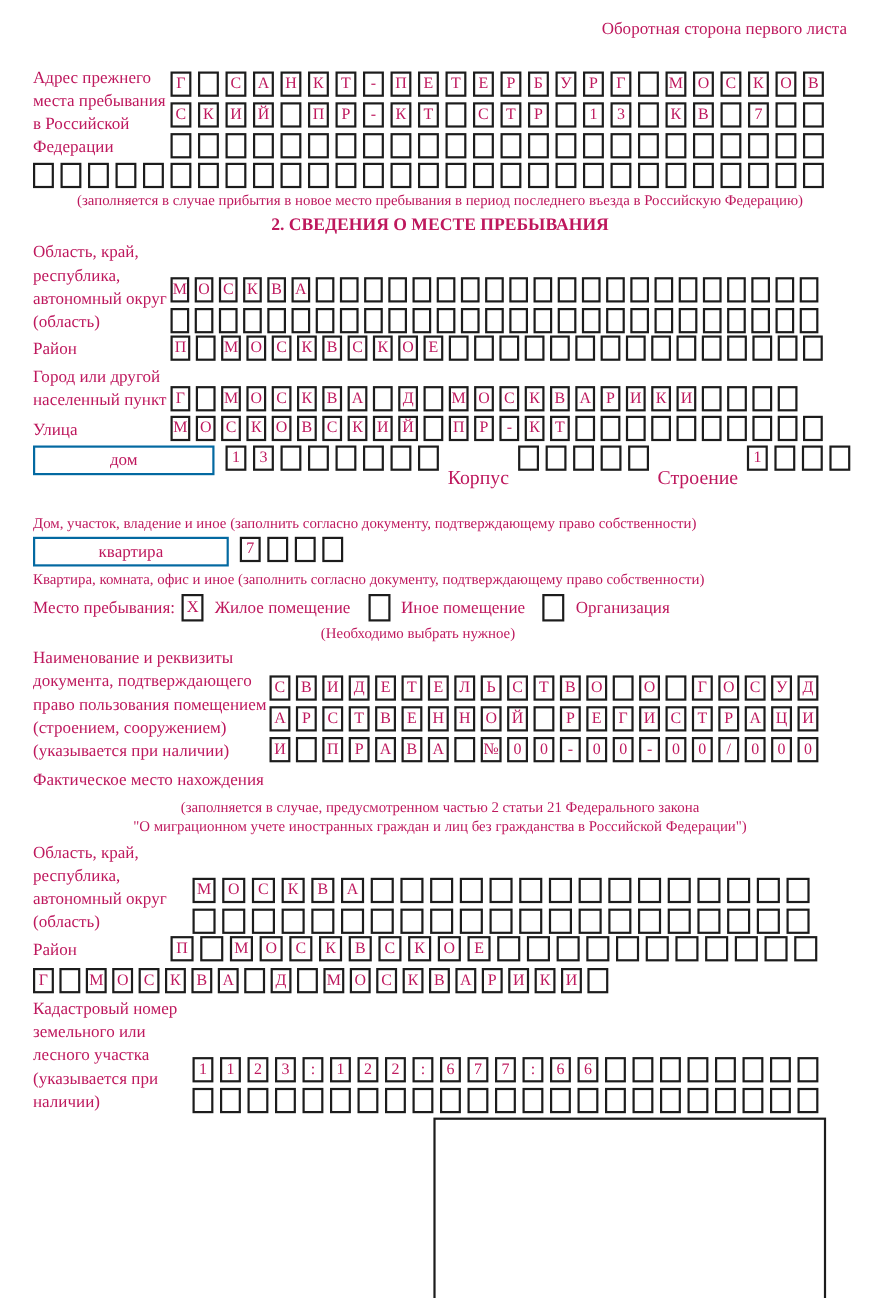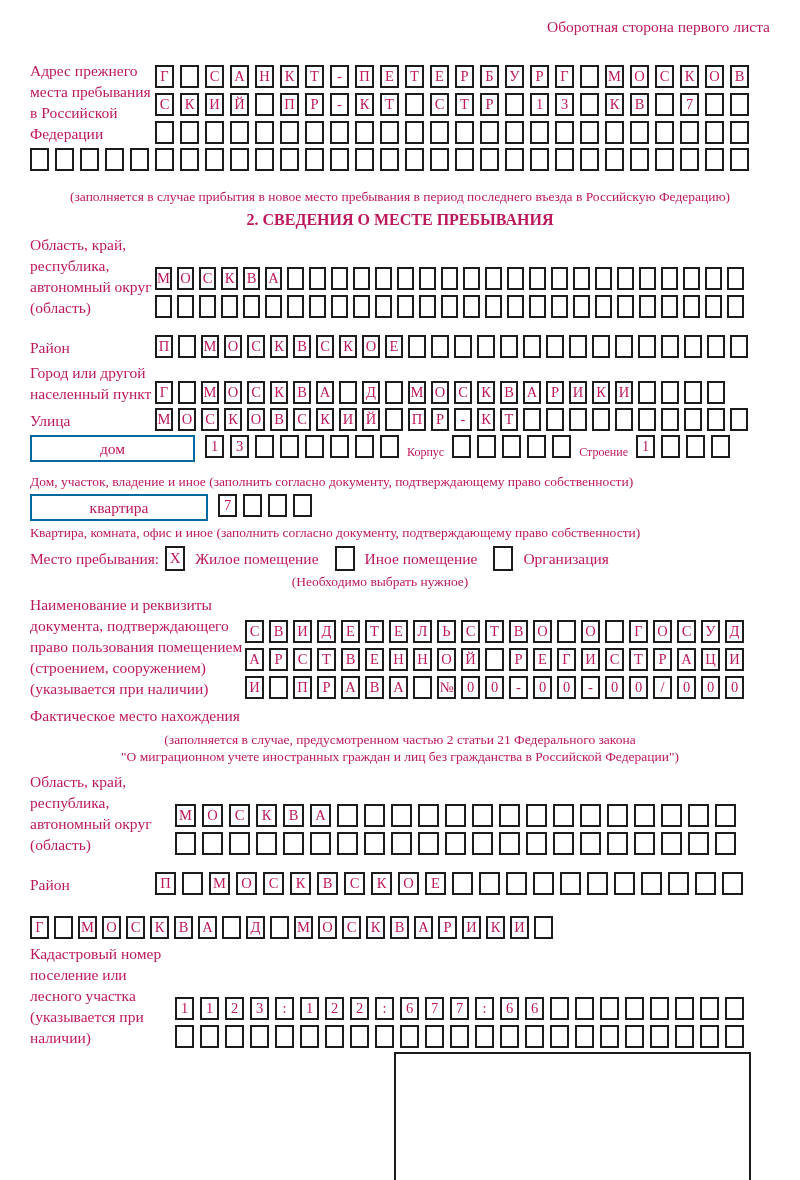--- a/index.html
+++ b/index.html
@@ -33,32 +33,32 @@
   .center { text-align:center; }
   .h2 { text-align:center; font-weight:bold; font-size:16px; margin:6px 0 5px 0; }
   .h3 { font-weight:normal; font-size:15.5px; margin:8px 0 6px 0; }
 
   .boxlabel {
     flex:none; height:27px; box-sizing:border-box; border:2px solid #0369a1;
     display:inline-flex; align-items:center; justify-content:center; font-size:15.5px;
   }
   .dombox { width:165px; margin-right:10px; }
   .kvbox  { width:178px; margin-right:10px; }
-  .inline-lbl { font-size:12px; line-height:27px; margin:4px 8px; }
+  .inline-lbl { font-size:18px; line-height:27px; margin:16px 8px; }
   .specrow { display:flex; align-items:flex-start; margin-bottom:3px; }
 
   .chk {
     flex:none; width:20px; height:25px; box-sizing:border-box; border:2px solid #1c1c1c;
     display:inline-flex; align-items:center; justify-content:center; font-size:15px;
   }
   .mesto { display:flex; align-items:center; margin:5px 0 2px 0; font-size:15.5px; }
   .mesto .optlbl { margin:0 10px; }
   .mesto .chk { margin-left:6px; }
 
-  .mt2 { margin-top:17px; } .mb4 { margin-bottom:4px; }
+  .mt2 { margin-top:2px; } .mb4 { margin-bottom:4px; }
   .mb6 { margin-bottom:6px; }
   .rows-offset { margin-top:21px; }
 
   .stampwrap { width:388px; margin-left:auto; margin-right:0; margin-top:4px; }
   .stampbox {
     width:357px; height:172px; box-sizing:border-box; border:2px solid #1c1c1c;
     margin-left:12px; margin-right:19px; background:#fff;
   }
 </style>
 </head>
@@ -588,21 +588,21 @@
           <span class="cell">Р</span>
           <span class="cell">И</span>
           <span class="cell">К</span>
           <span class="cell">И</span>
           <span class="cell"></span>
         </div>
     </div>
   </div>
 
   <div class="field">
-    <div class="lbl w145">Кадастровый номер поселение или лесного участка (указывается при наличии)</div>
+    <div class="lbl w145">Кадастровый номер земельного или лесного участка (указывается при наличии)</div>
     <div class="rows rows-offset">
       <div class="cellrow p25">
           <span class="cell">1</span>
           <span class="cell">1</span>
           <span class="cell">2</span>
           <span class="cell">3</span>
           <span class="cell">:</span>
           <span class="cell">1</span>
           <span class="cell">2</span>
           <span class="cell">2</span>

